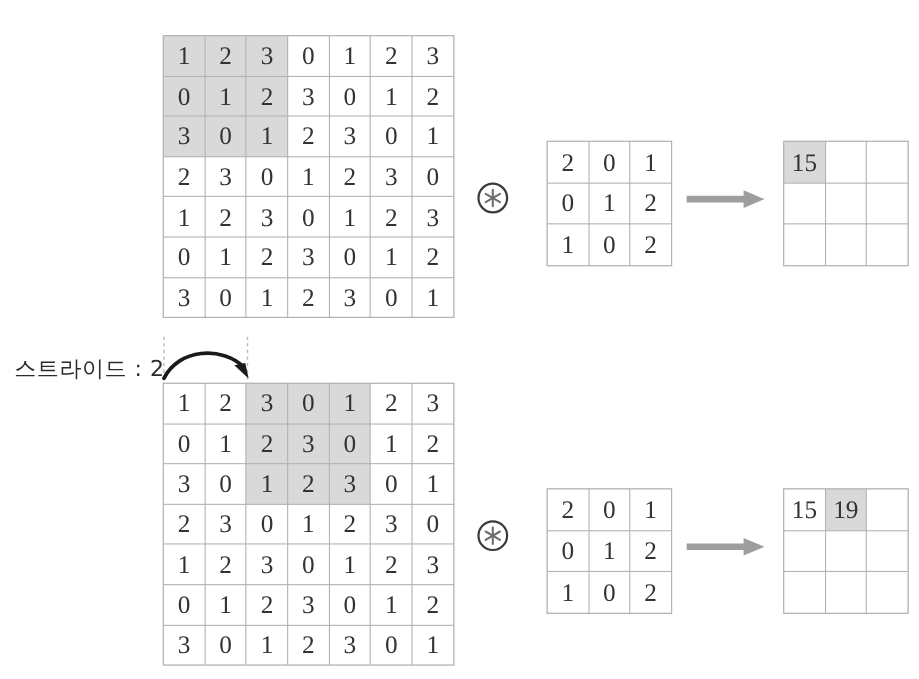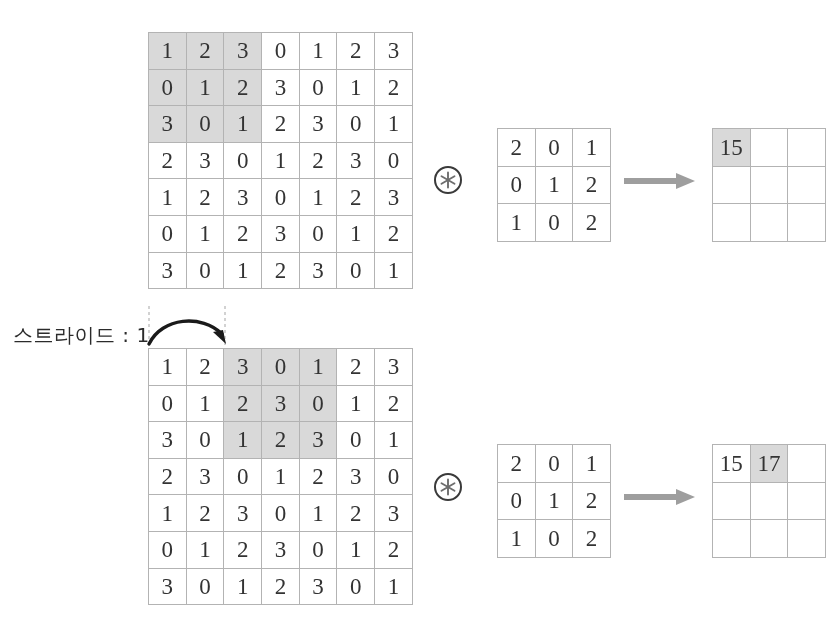--- a/index.html
+++ b/index.html
@@ -191,21 +191,21 @@
     <div class="cell"></div>
     <div class="cell"></div>
     <div class="cell"></div>
     <div class="cell"></div>
     <div class="cell"></div>
     <div class="cell"></div>
     <div class="cell"></div>
     <div class="cell"></div>
   </div>
 
-<div id="stride-label">스트라이드 : 1</div>
+<div id="stride-label">스트라이드 : 2</div>
 
 <div id="stride-arrow-group">
   <svg width="110" height="46" viewBox="0 0 110 46" aria-hidden="true">
     <line x1="9" y1="0" x2="9" y2="42" stroke="#bbbbbb" stroke-width="1.3" stroke-dasharray="3,3"></line>
     <line x1="85" y1="0" x2="85" y2="42" stroke="#bbbbbb" stroke-width="1.3" stroke-dasharray="3,3"></line>
     <path d="M9 38 C22 11, 62 8, 82 28" fill="none" stroke="#1a1a1a" stroke-width="3.4" stroke-linecap="round"></path>
     <path d="M86 38 L73 26 L83 24 Z" fill="#1a1a1a"></path>
   </svg>
 </div>
 
@@ -285,21 +285,21 @@
   </div>
 
 <div class="result-arrow" id="result-arrow-bottom">
   <svg width="72" height="20" viewBox="0 0 72 20" aria-hidden="true">
     <path d="M0 7 H52 V2 L71 10 L52 18 V13 H0 Z" fill="#9e9e9e"></path>
   </svg>
 </div>
 
 <div class="matrix small-matrix" id="output-bottom">
     <div class="cell">15</div>
-    <div class="cell hl">17</div>
+    <div class="cell hl">19</div>
     <div class="cell"></div>
     <div class="cell"></div>
     <div class="cell"></div>
     <div class="cell"></div>
     <div class="cell"></div>
     <div class="cell"></div>
     <div class="cell"></div>
   </div>
 
 </body></html>

